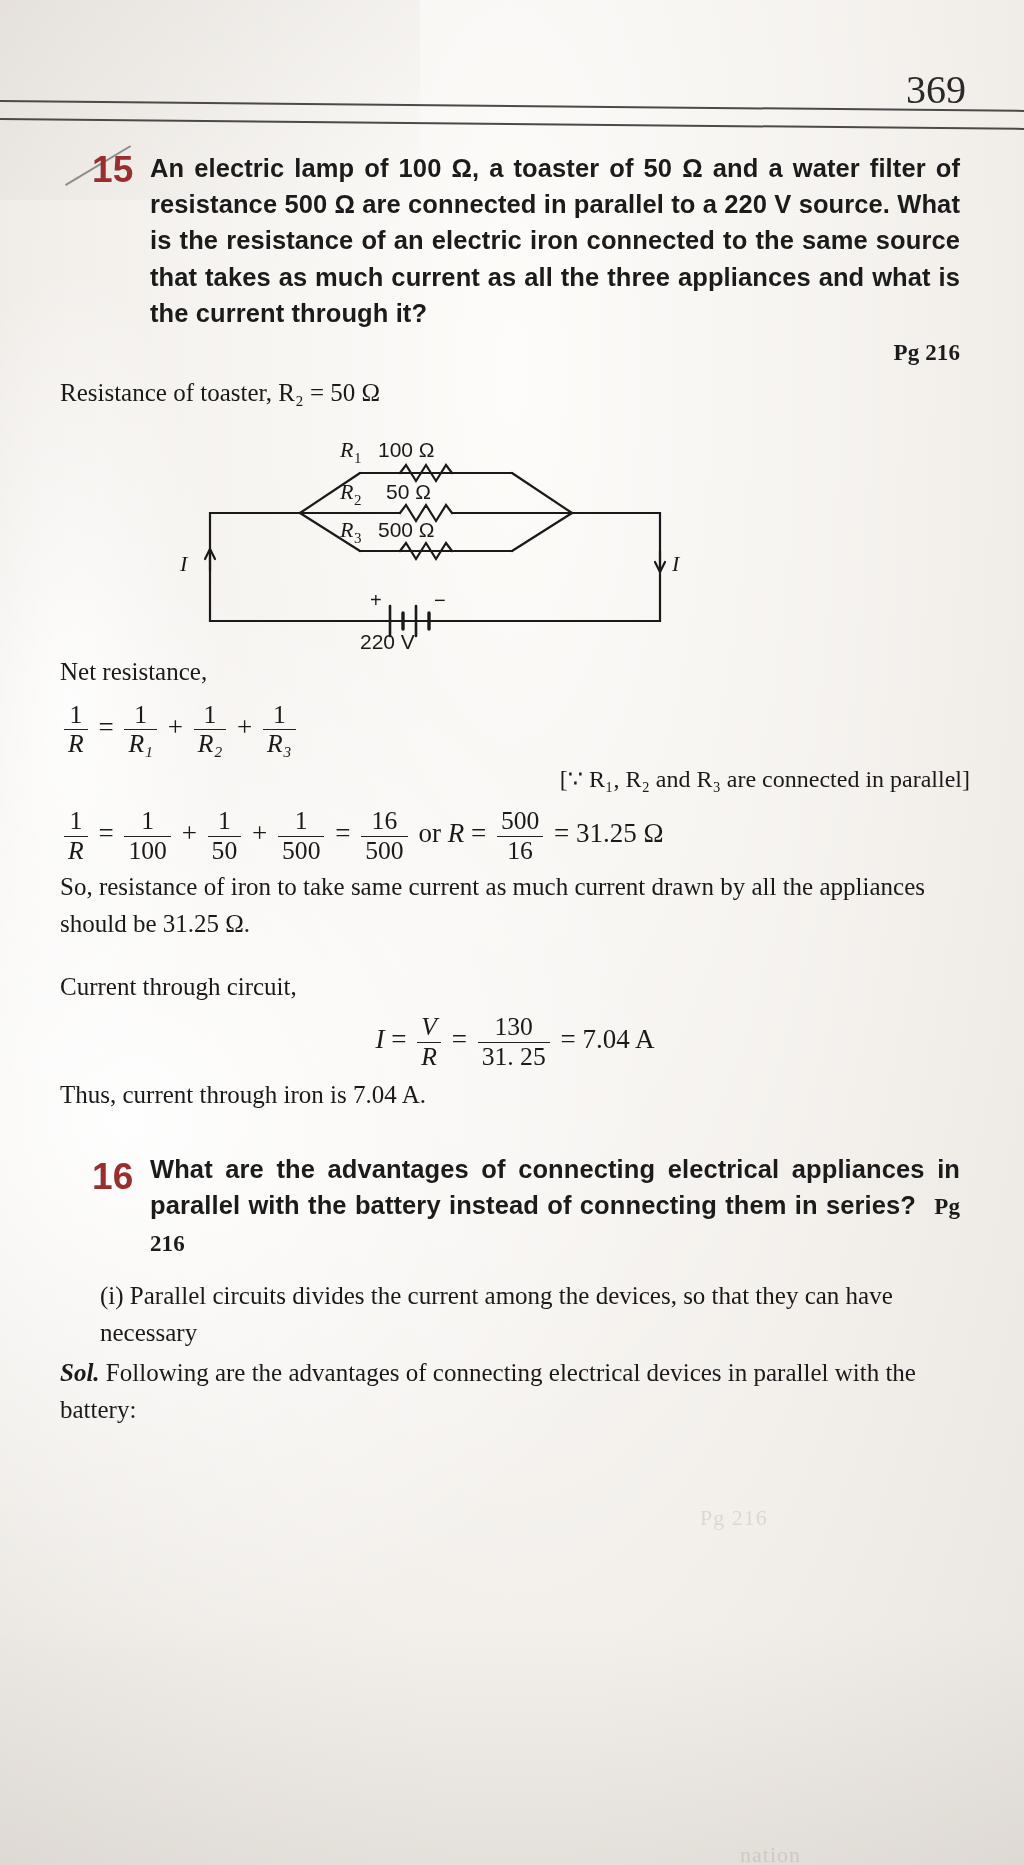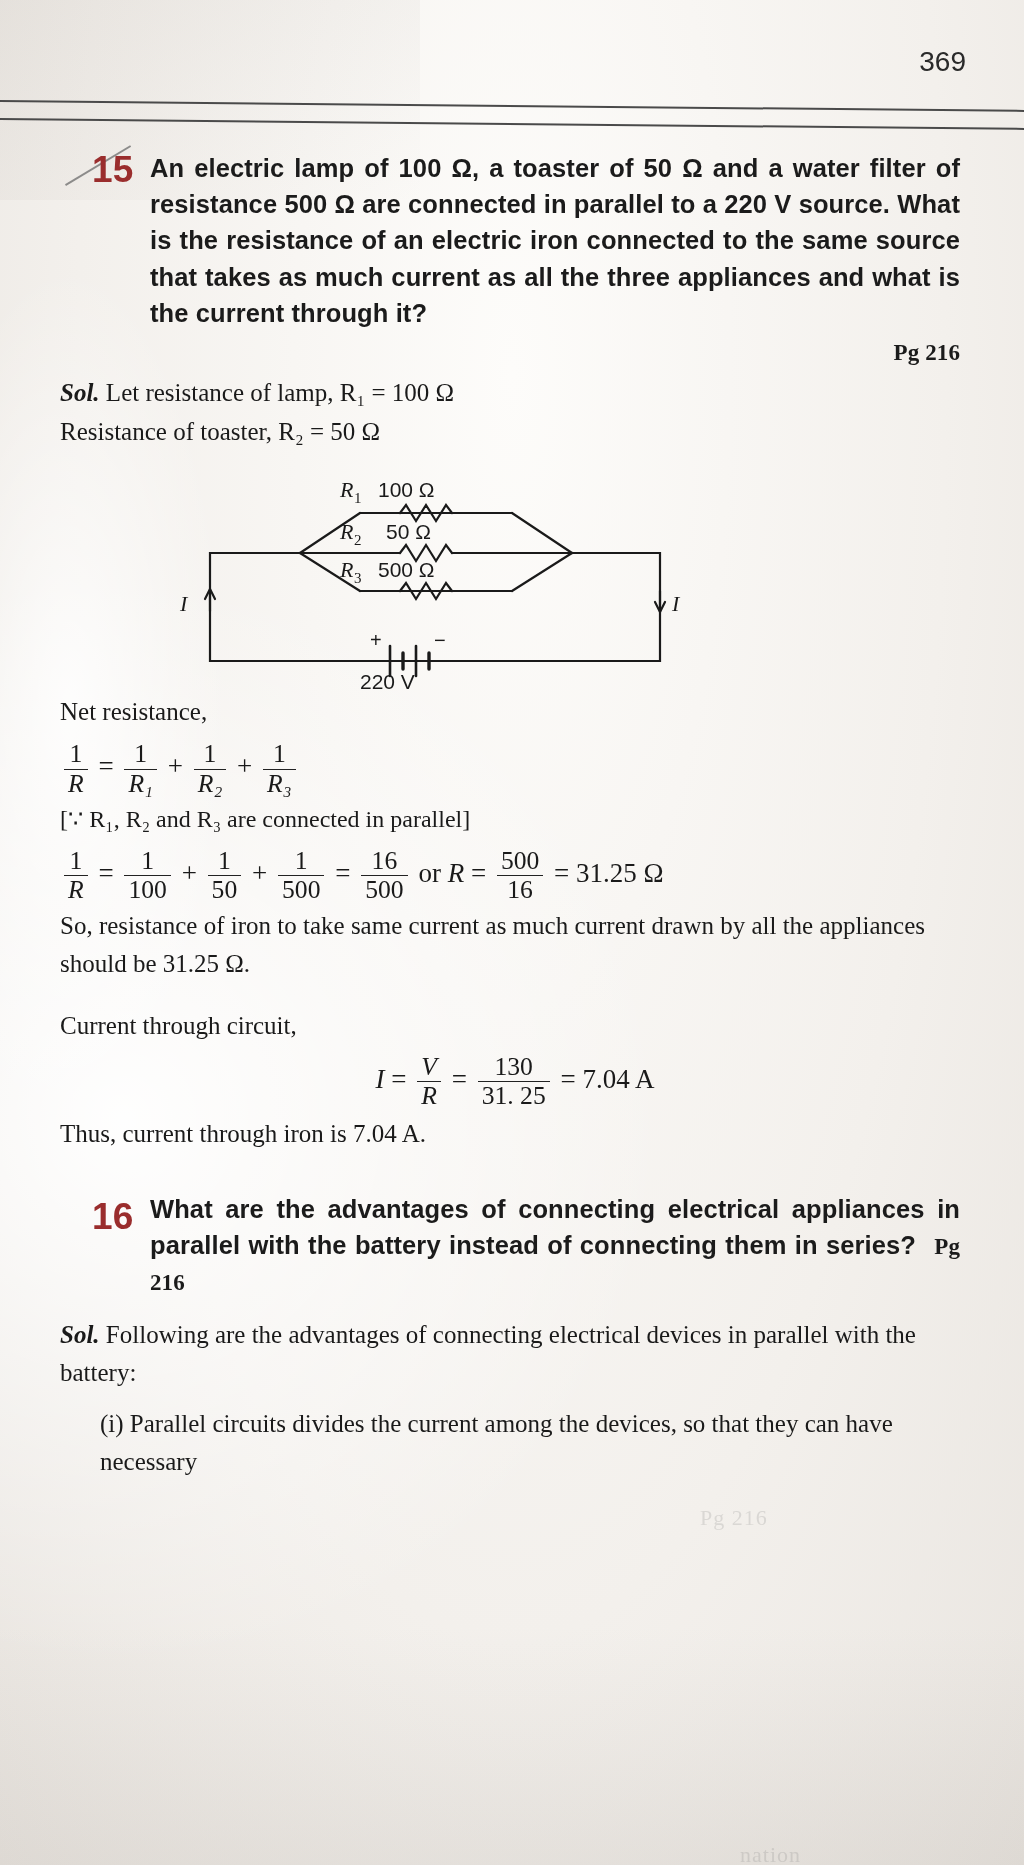--- a/index.html
+++ b/index.html
@@ -41,23 +41,23 @@
     position: absolute;
     left: 0; top: 0; width: 420px; height: 200px;
     background: linear-gradient(to bottom right, rgba(150,140,130,0.12), rgba(150,140,130,0.0));
     pointer-events: none;
   }
 
   
   .page-number {
     position: absolute;
     right: 58px;
-    top: 46px;
-    font-size: 28px;
-    font-family: Liberation Sans, sans-serif;
+    top: 66px;
+    font-size: 40px;
+    font-family: Liberation Serif, serif;
     color: #2a2a2a;
   }
 
   
   .rule {
     position: absolute;
     left: -6px;
     width: 1036px;
     height: 2px;
     background: #4a4a4a;
@@ -186,24 +186,20 @@
     <div class="q-block">
       <span class="slash"></span>
       <span class="q-num q15-num">15</span>
       <span>An electric lamp of 100 Ω, a toaster of 50 Ω and a water filter of resistance 500 Ω are connected in parallel to a 220 V source. What is the resistance of an electric iron connected to the same source that takes as much current as all the three appliances and what is the current through it?</span>
       <div style="text-align:right; margin-top:2px;">
         <span class="pg-ref">Pg 216</span>
       </div>
     </div>
 
     <div class="ser" style="margin-top:4px;">
-      <div class="line">
-        <span class="sol-head">Sol.</span>
-        <span>Let resistance of lamp, R₁ = 100 Ω</span>
-      </div>
       <div class="line indent">Resistance of toaster, R₂ = 50 Ω</div>
     </div>
 
     <div class="circuit">
       <svg width="910" height="230" viewBox="0 0 910 230">
         <g stroke="#1a1a1a" stroke-width="2.2" fill="none" stroke-linecap="round">
 
           <path d="M150 128 L150 200 L600 200 L600 128"></path>
 
           <path d="M150 128 L150 92 L240 92"></path>
@@ -285,21 +281,21 @@
           <span class="num">1</span>
           <span class="den ital">R₂</span>
         </span>
         <span>+</span>
         <span class="frac">
           <span class="num">1</span>
           <span class="den ital">R₃</span>
         </span>
       </div>
 
-      <div class="line bracket-note" style="margin-top:0;">[∵ R₁, R₂ and R₃ are connected in parallel]</div>
+      <div class="line bracket-note" style="margin-top:0;text-align:right;">[∵ R₁, R₂ and R₃ are connected in parallel]</div>
 
       <div class="line" style="margin-top:10px; font-size:27px;">
         <span class="frac">
           <span class="num">1</span>
           <span class="den ital">R</span>
         </span>
         <span>=</span>
         <span class="frac">
           <span class="num">1</span>
           <span class="den">100</span>
@@ -353,24 +349,24 @@
 
     <div class="q16-wrap">
       <div class="q-block" style="margin-left:90px;">
         <span class="q-num q16-num">16</span>
         <span>What are the advantages of connecting electrical appliances in parallel with the battery instead of connecting them in series?</span>
         <span class="pg-ref" style="margin-left:10px;">Pg 216</span>
       </div>
     </div>
 
     <div class="ser" style="margin-top:16px;">
+      <div class="line tail-list tail-item">(i) Parallel circuits divides the current among the devices, so that they can have necessary</div>
       <div class="line">
         <span class="sol-head">Sol.</span>
         <span>Following are the advantages of connecting electrical devices in parallel with the battery:</span>
       </div>
-      <div class="line tail-list tail-item">(i) Parallel circuits divides the current among the devices, so that they can have necessary</div>
     </div>
 
   </div>
 
   <div class="ghost" style="left:700px; top:1505px;">Pg 216</div>
   <div class="ghost" style="left:740px; top:1842px;">nation</div>
 </div>
 
 </body></html>

